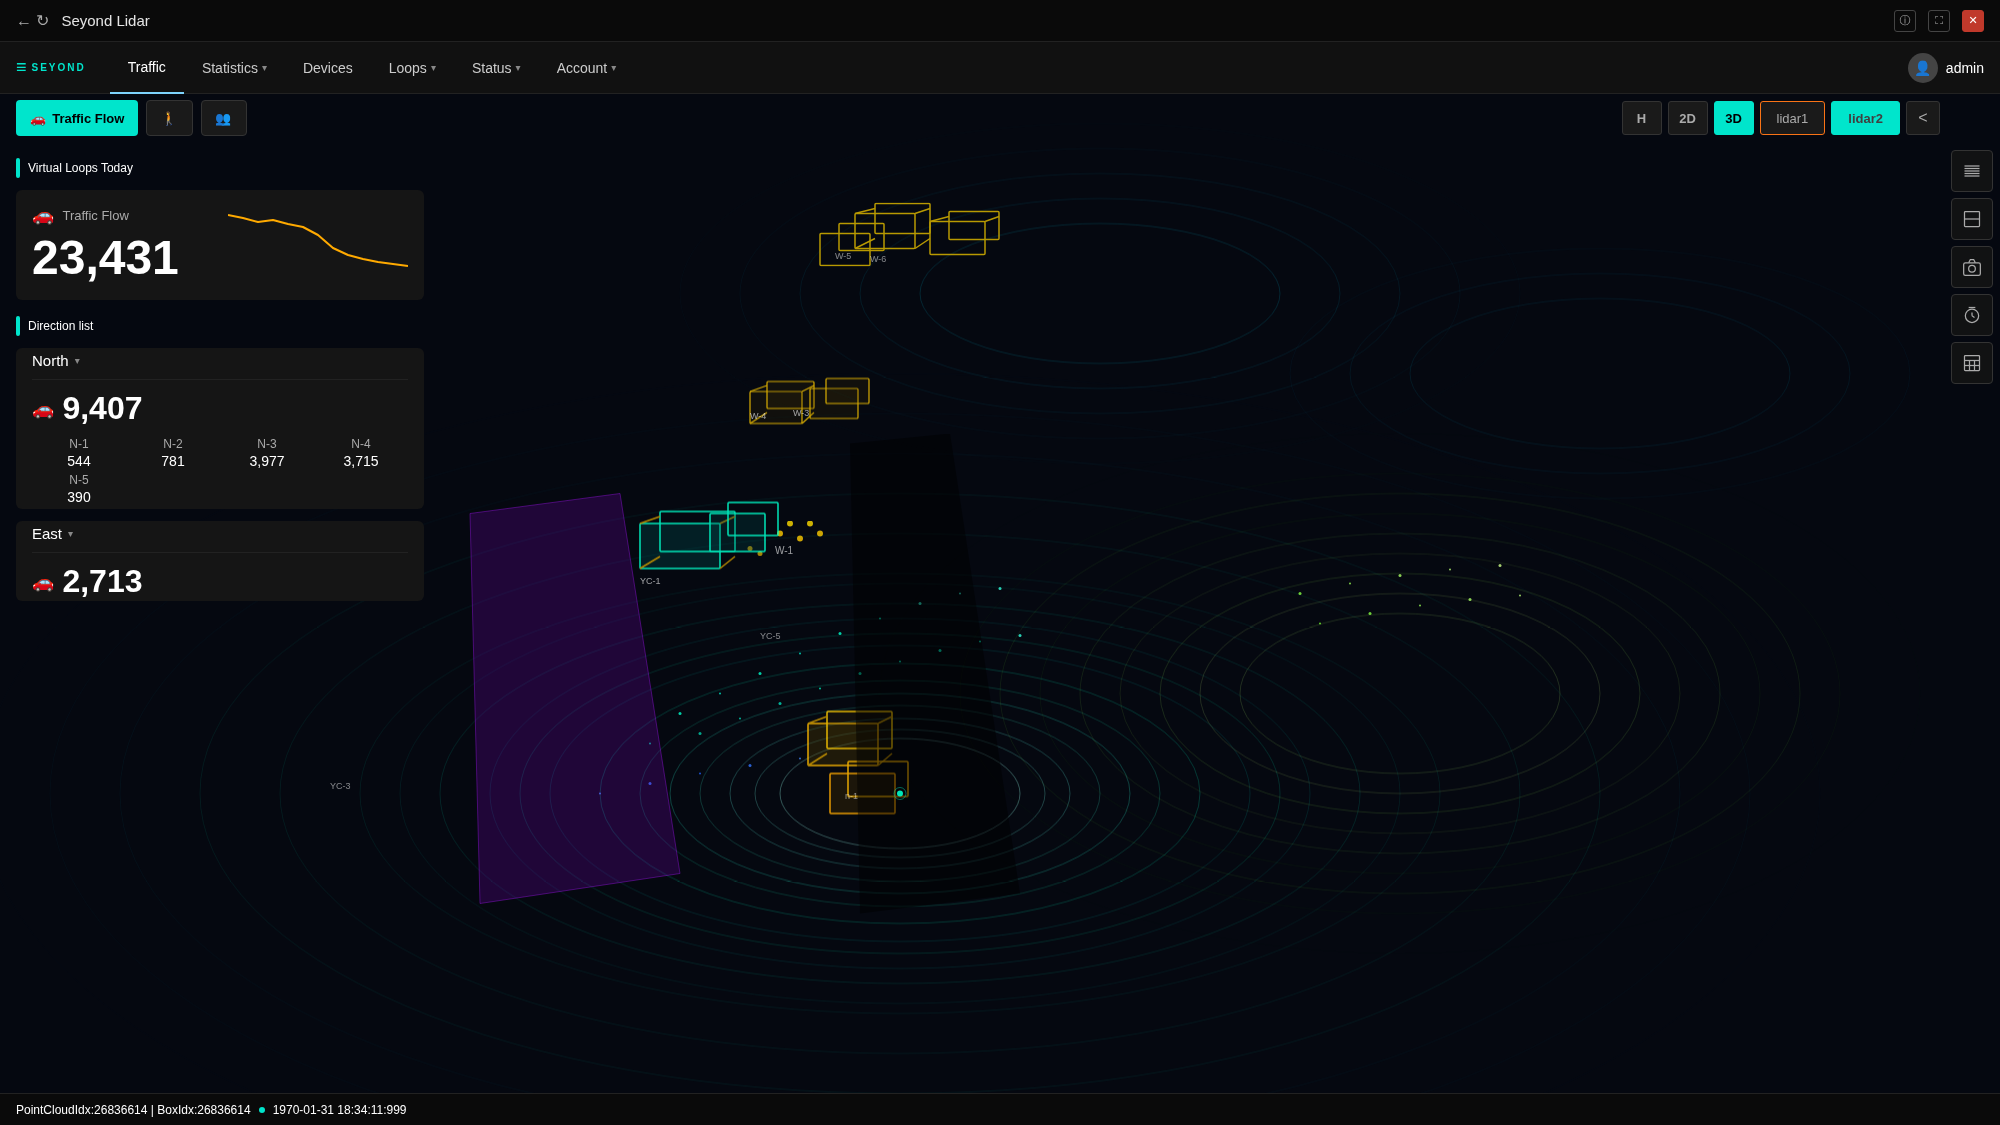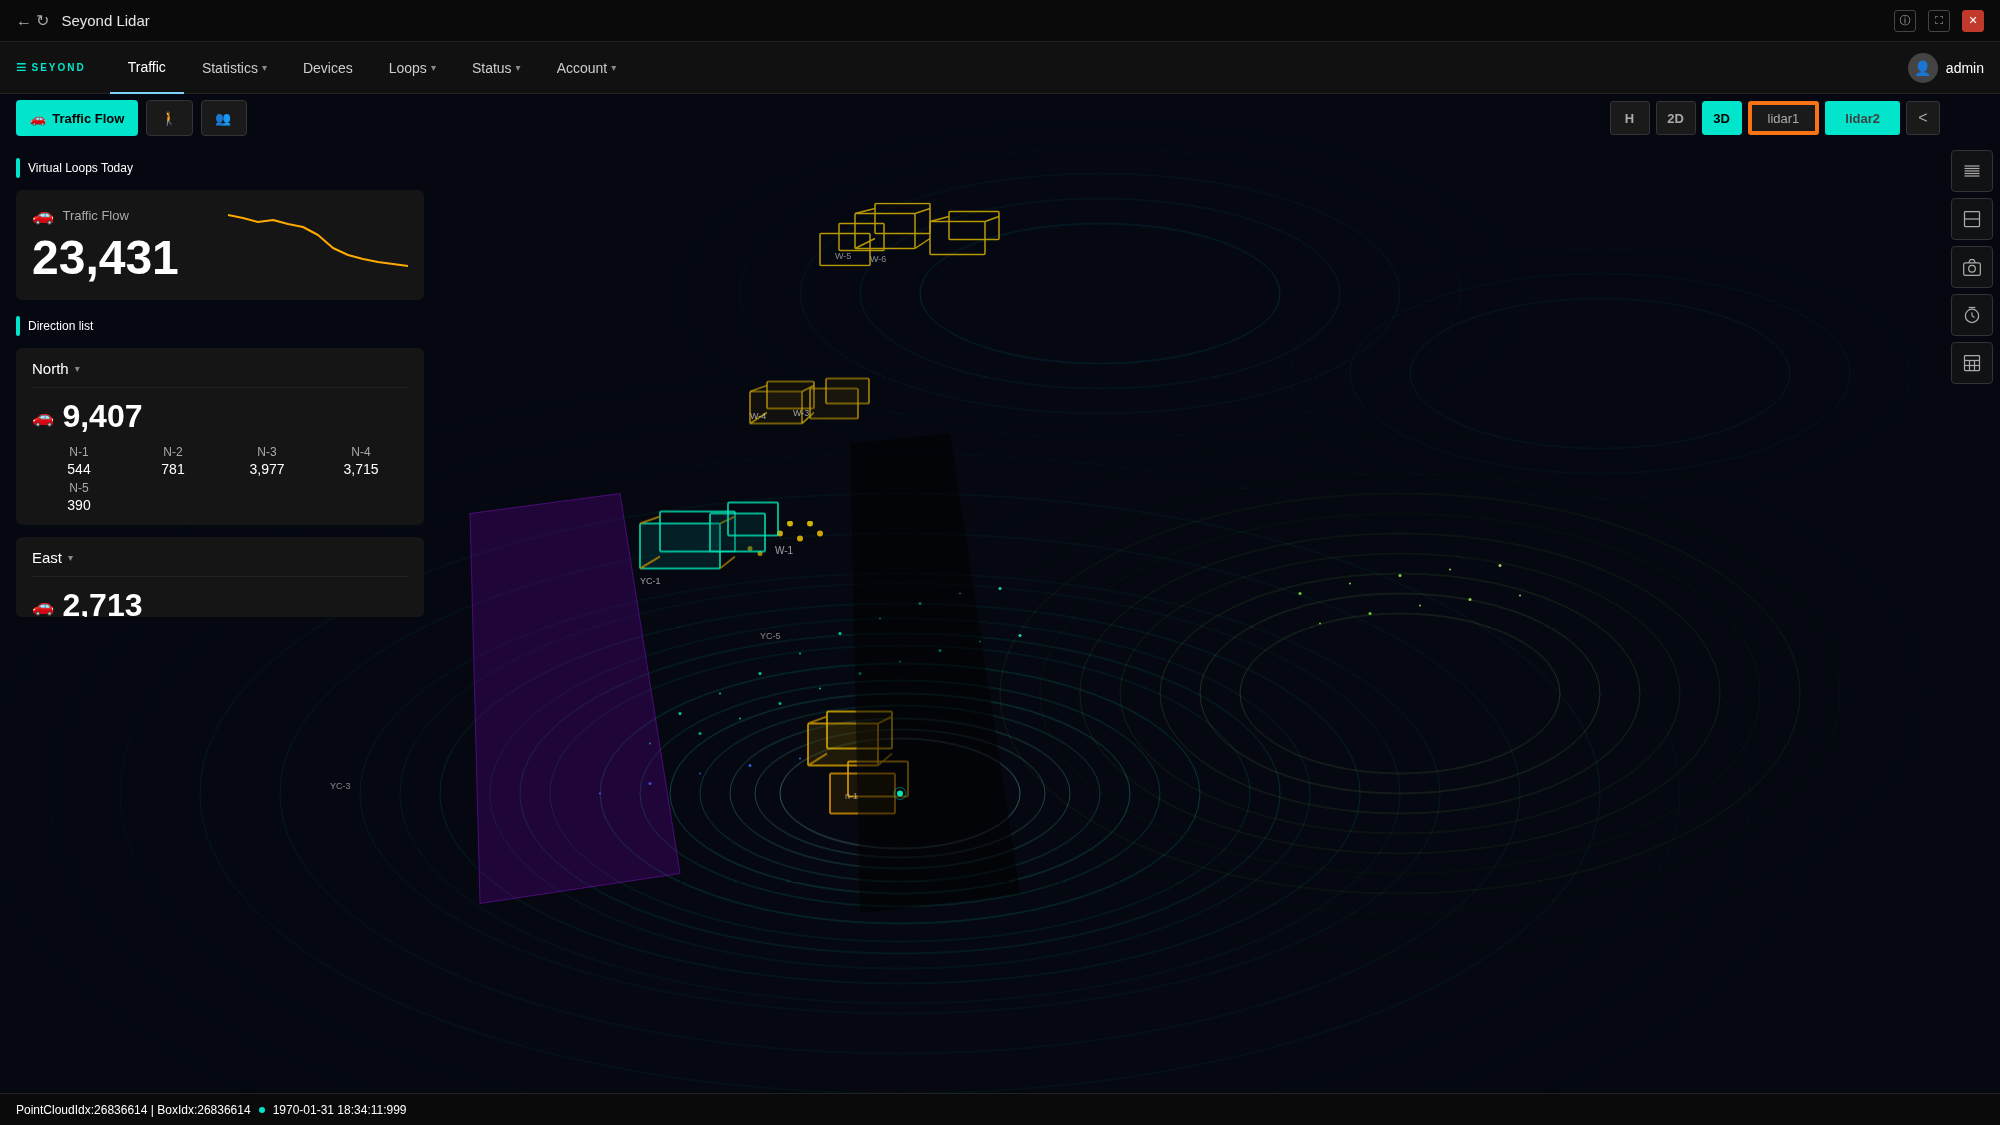--- a/index.html
+++ b/index.html
@@ -143,21 +143,21 @@
     }
     .view-btn.active {
       background: #00e5cc;
       color: #000;
       border-color: #00e5cc;
     }
     .lidar-btn {
       height: 34px;
       padding: 0 16px;
       background: #1a1a1a;
-      border: 4px solid #f97316;
+      border: 1px solid #f97316;
       border-radius: 3px;
       color: #aaa; font-size: 13px;
       cursor: pointer;
       display: flex; align-items: center;
     }
     .lidar-btn.active {
       background: #00e5cc;
       color: #404040;
       border-color: #00e5cc;
       font-weight: 600;
@@ -237,21 +237,21 @@
     .mini-chart {
       position: absolute;
       right: 16px; top: 20px;
       width: 180px; height: 60px;
     }
 
     
     .direction-card {
       background: #151515;
       border-radius: 6px;
-      padding: 12px 16px;
+      padding: 4px 16px;
       margin-bottom: 12px;
     }
     .direction-header {
       display: flex; align-items: center; gap: 6px;
       padding-bottom: 10px;
       border-bottom: 1px solid #222;
       margin-bottom: 10px;
     }
     .direction-name {
       font-size: 15px; color: #fff; font-weight: 500;

